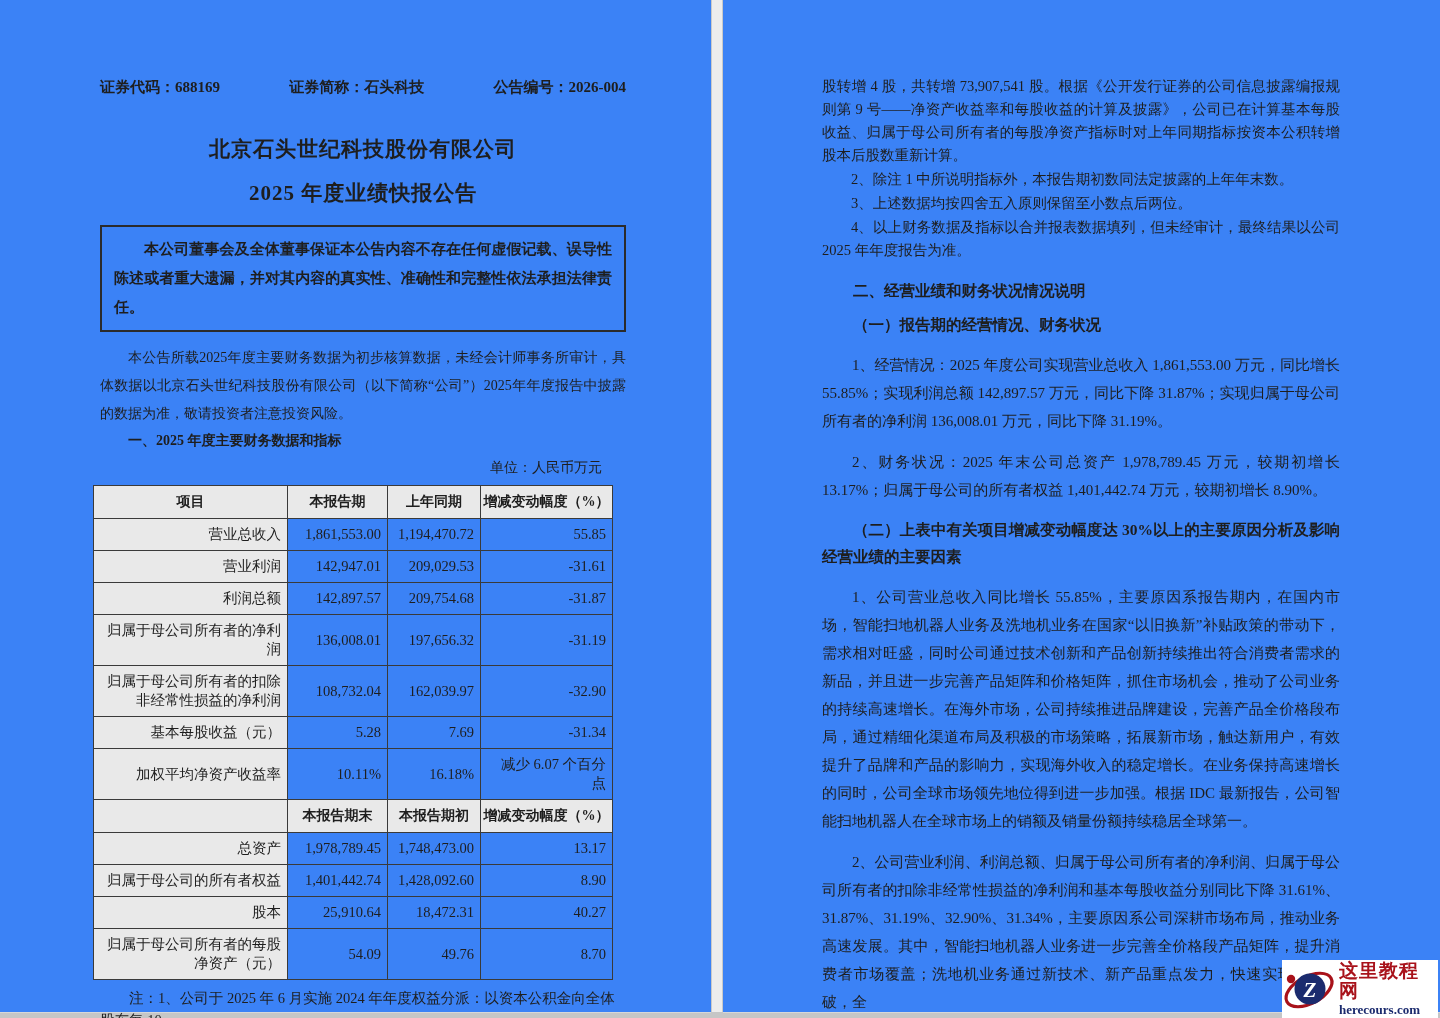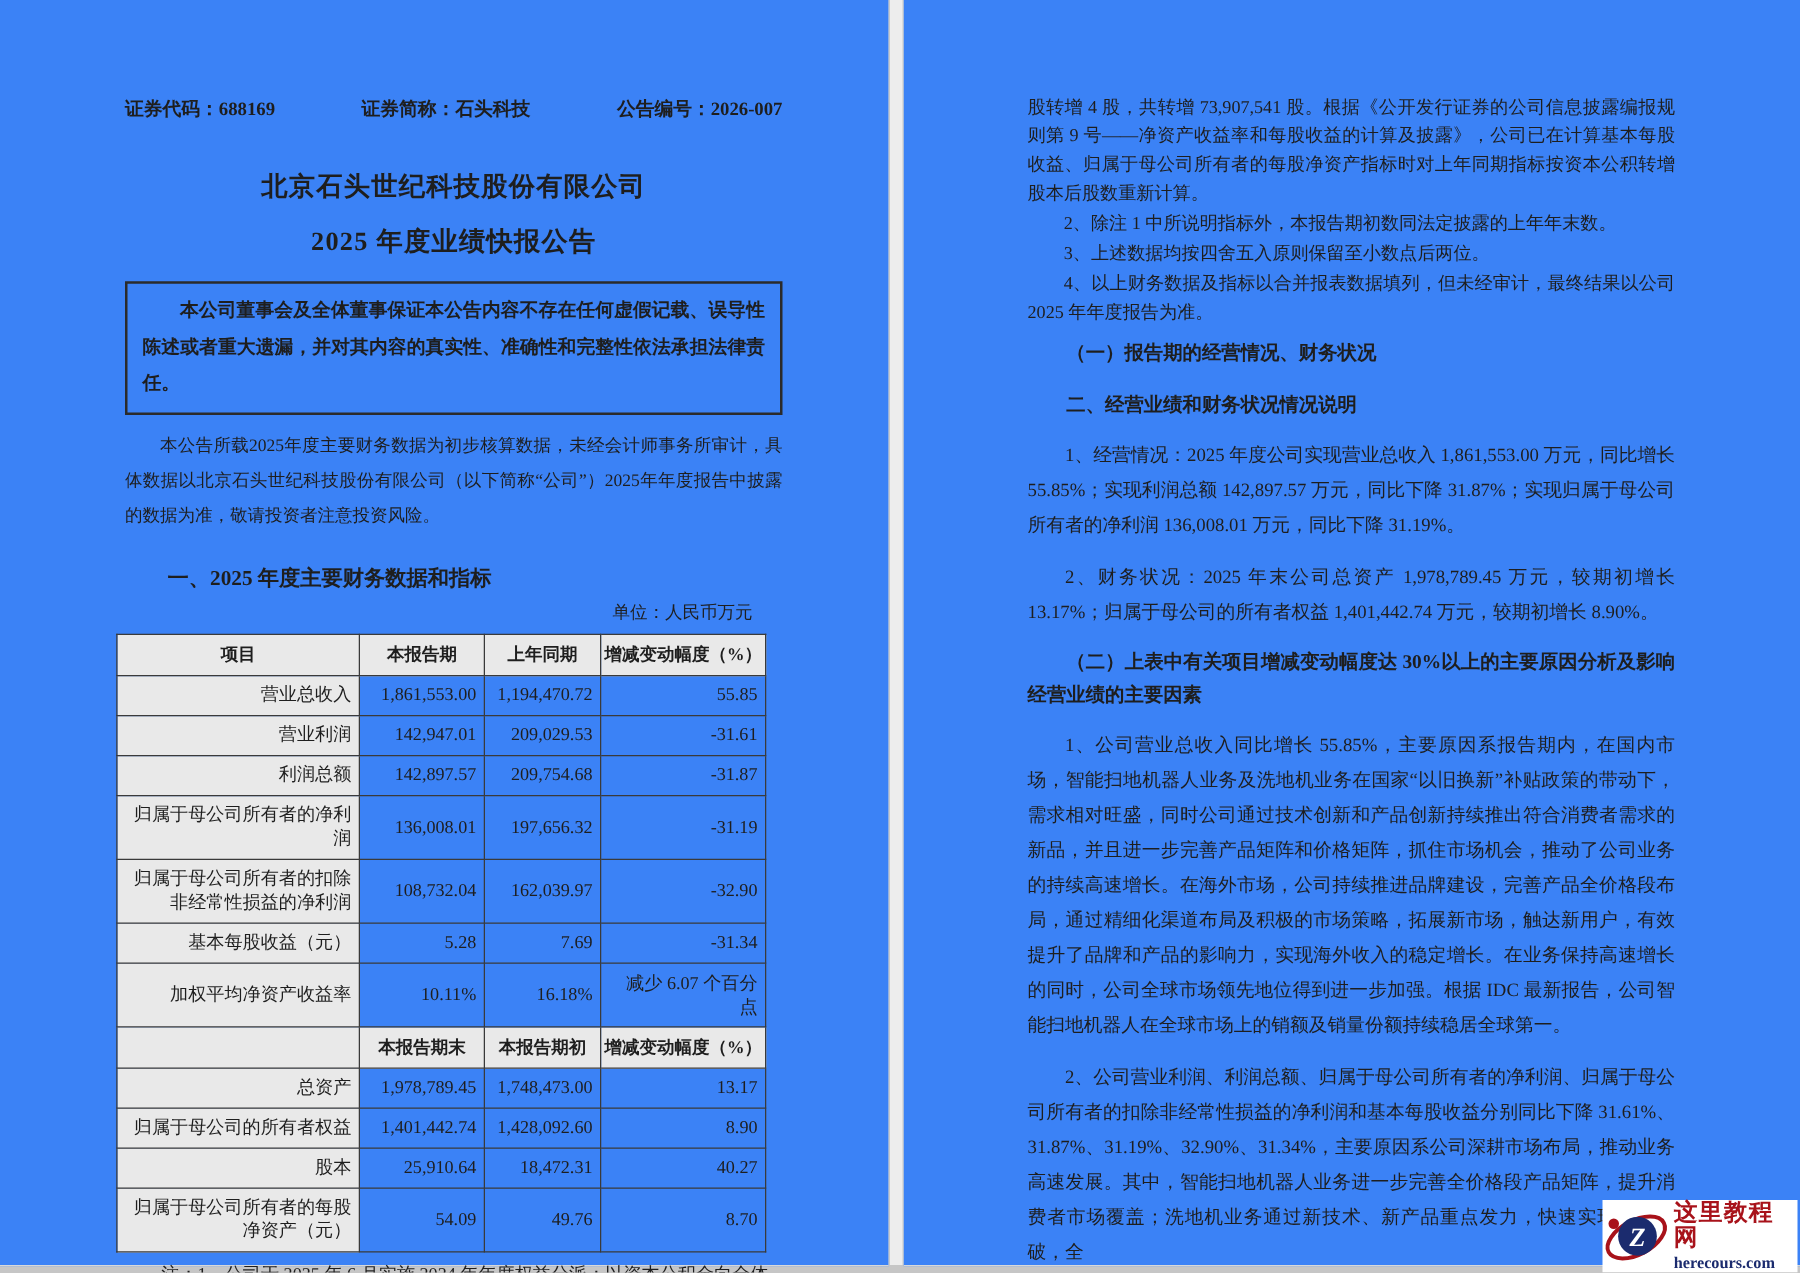--- a/index.html
+++ b/index.html
@@ -20,21 +20,21 @@
   
   .pl-content{margin:0 85px 0 100px;}
   .doc-header{padding-top:78px;display:flex;justify-content:space-between;
               font-weight:bold;font-size:15px;white-space:nowrap;}
   .title1{margin-top:38px;text-align:center;font-size:21px;font-weight:bold;letter-spacing:1px;}
   .title2{margin-top:16px;text-align:center;font-size:21px;font-weight:bold;letter-spacing:1px;}
   .disclaimer{margin-top:18px;border:2px solid #2b2b2b;padding:8px 12px;
               font-weight:bold;font-size:15px;line-height:29px;
               text-align:justify;text-indent:2em;}
   .intro{margin:12px 0 0 0;font-size:14px;line-height:28px;text-indent:2em;text-align:justify;}
-  .sec-h{margin-top:22px;font-weight:bold;font-size:17px;text-indent:2em;line-height:26px;}
+  .sec-h{font-weight:bold;font-size:14px;text-indent:2em;line-height:26px;}
   .unit{margin-top:5px;text-align:right;padding-right:24px;font-size:14px;}
   table.fin-table{margin-top:8px;margin-left:-7px;border-collapse:collapse;width:519px;
                   font-size:14.5px;table-layout:fixed;}
   table.fin-table th,table.fin-table td{border:1px solid #3a3a3a;padding:6px 6px;vertical-align:middle;}
   table.fin-table th{background:#e9e9e9;text-align:center;font-weight:bold;font-size:14px;padding:7px 2px;}
   td.lbl{background:#e9e9e9;text-align:right;padding-left:10px;line-height:19px;}
   td.num{text-align:right;padding-right:8px;}
   .footnote{margin:7px 0 0 0;font-size:14.5px;text-indent:2em;line-height:22px;}
 
   
@@ -59,21 +59,21 @@
 </head>
 <body>
 
 <div class="stage">
 
   <div class="page page-left">
     <div class="pl-content">
       <div class="doc-header">
         <span>证券代码：688169</span>
         <span>证券简称：石头科技</span>
-        <span>公告编号：2026-007</span>
+        <span>公告编号：2026-004</span>
       </div>
 
       <div class="title1">北京石头世纪科技股份有限公司</div>
       <div class="title2">2025 年度业绩快报公告</div>
 
       <div class="disclaimer">本公司董事会及全体董事保证本公告内容不存在任何虚假记载、误导性陈述或者重大遗漏，并对其内容的真实性、准确性和完整性依法承担法律责任。</div>
 
       <p class="intro">本公告所载2025年度主要财务数据为初步核算数据，未经会计师事务所审计，具体数据以北京石头世纪科技股份有限公司（以下简称“公司”）2025年年度报告中披露的数据为准，敬请投资者注意投资风险。</p>
 
       <div class="sec-h">一、2025 年度主要财务数据和指标</div>
@@ -174,22 +174,22 @@
 
   <div class="gap"></div>
 
   <div class="page page-right">
     <div class="pr-content">
       <p class="notep first">股转增 4 股，共转增 73,907,541 股。根据《公开发行证券的公司信息披露编报规则第 9 号——净资产收益率和每股收益的计算及披露》，公司已在计算基本每股收益、归属于母公司所有者的每股净资产指标时对上年同期指标按资本公积转增股本后股数重新计算。</p>
       <p class="notep ind">2、除注 1 中所说明指标外，本报告期初数同法定披露的上年年末数。</p>
       <p class="notep ind">3、上述数据均按四舍五入原则保留至小数点后两位。</p>
       <p class="notep ind">4、以上财务数据及指标以合并报表数据填列，但未经审计，最终结果以公司 2025 年年度报告为准。</p>
 
+      <div class="h-sec mt">二、经营业绩和财务状况情况说明</div>
       <div class="h-sec sub">（一）报告期的经营情况、财务状况</div>
-      <div class="h-sec mt">二、经营业绩和财务状况情况说明</div>
 
       <p class="bodyp">1、经营情况：2025 年度公司实现营业总收入 1,861,553.00 万元，同比增长 55.85%；实现利润总额 142,897.57 万元，同比下降 31.87%；实现归属于母公司所有者的净利润 136,008.01 万元，同比下降 31.19%。</p>
       <p class="bodyp">2、财务状况：2025 年末公司总资产 1,978,789.45 万元，较期初增长 13.17%；归属于母公司的所有者权益 1,401,442.74 万元，较期初增长 8.90%。</p>
 
       <div class="h-sec sub just">（二）上表中有关项目增减变动幅度达 30%以上的主要原因分析及影响经营业绩的主要因素</div>
 
       <p class="bodyp">1、公司营业总收入同比增长 55.85%，主要原因系报告期内，在国内市场，智能扫地机器人业务及洗地机业务在国家“以旧换新”补贴政策的带动下，需求相对旺盛，同时公司通过技术创新和产品创新持续推出符合消费者需求的新品，并且进一步完善产品矩阵和价格矩阵，抓住市场机会，推动了公司业务的持续高速增长。在海外市场，公司持续推进品牌建设，完善产品全价格段布局，通过精细化渠道布局及积极的市场策略，拓展新市场，触达新用户，有效提升了品牌和产品的影响力，实现海外收入的稳定增长。在业务保持高速增长的同时，公司全球市场领先地位得到进一步加强。根据 IDC 最新报告，公司智能扫地机器人在全球市场上的销额及销量份额持续稳居全球第一。</p>
       <p class="bodyp">2、公司营业利润、利润总额、归属于母公司所有者的净利润、归属于母公司所有者的扣除非经常性损益的净利润和基本每股收益分别同比下降 31.61%、31.87%、31.19%、32.90%、31.34%，主要原因系公司深耕市场布局，推动业务高速发展。其中，智能扫地机器人业务进一步完善全价格段产品矩阵，提升消费者市场覆盖；洗地机业务通过新技术、新产品重点发力，快速实现市场突破，全</p>
     </div>
   </div>

